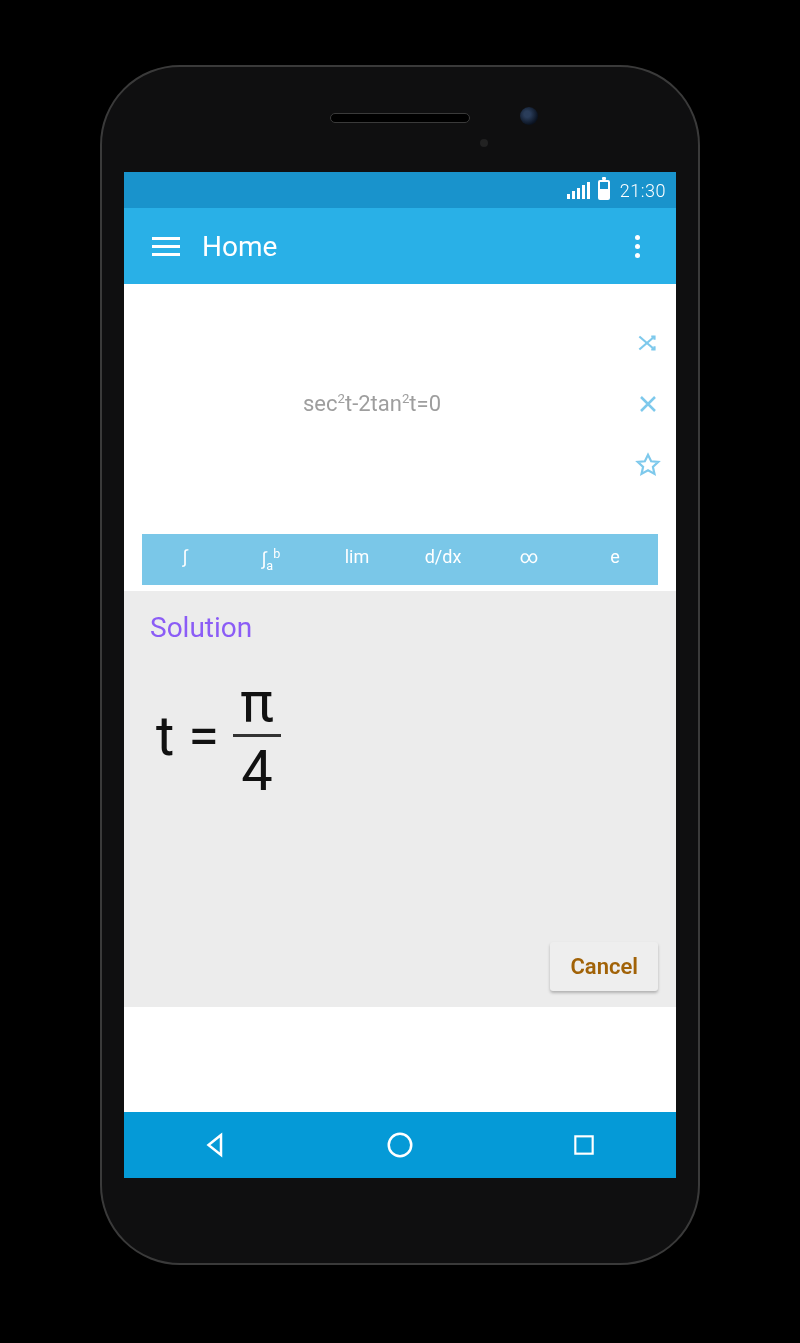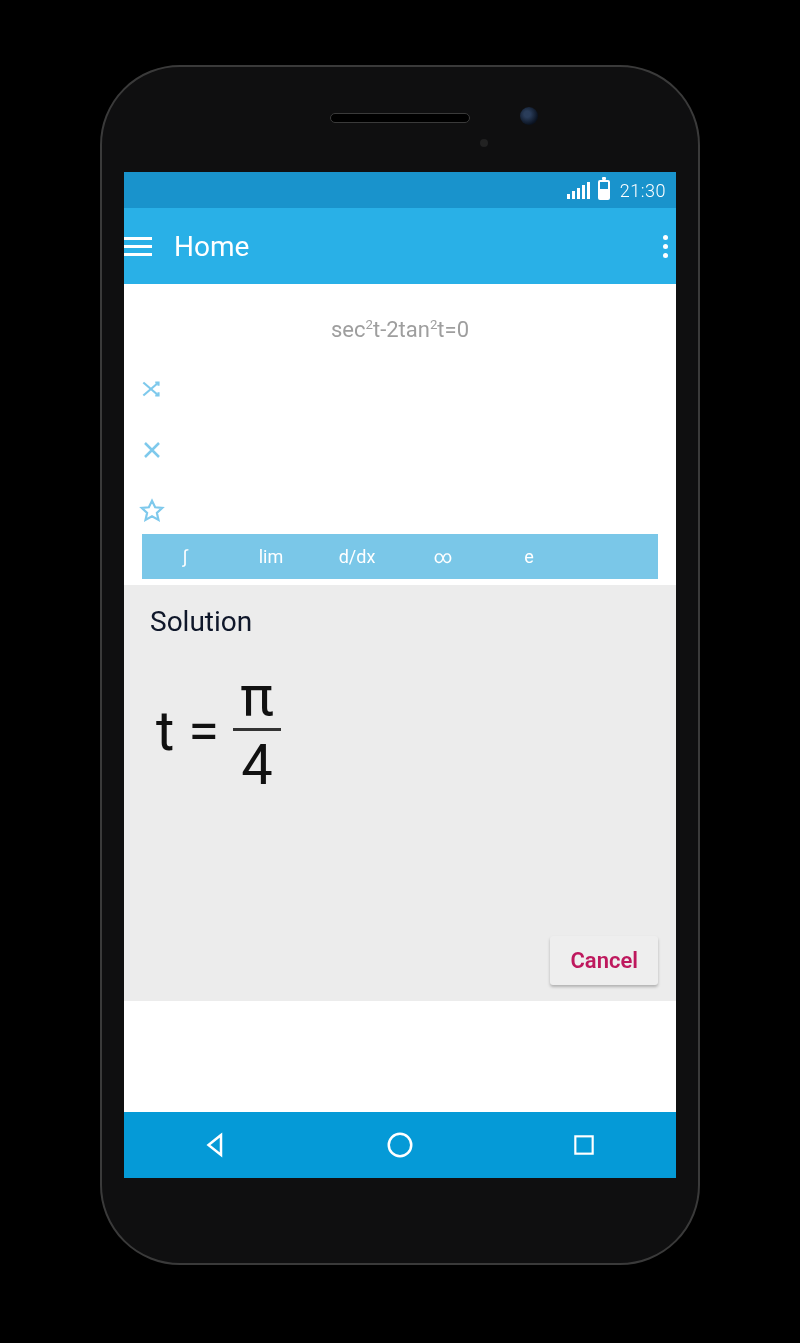--- a/index.html
+++ b/index.html
@@ -77,34 +77,34 @@
   .battery-icon::after {
     content:""; position:absolute; left:0; right:0; bottom:0; height:55%; background:#fff;
   }
   .clock { margin-left: 4px; letter-spacing: .5px; }
 
   
   .appbar {
     height: 76px;
     background: #29b0e7;
     display: flex; align-items: center;
-    padding: 0 0; gap: 22px;
+    padding: 0 28px; gap: 22px;
     color: #fff;
   }
   .hamburger { width: 28px; display:flex; flex-direction:column; gap:5px; cursor:pointer; }
   .hamburger span { height: 3px; background: #fff; }
   .appbar-title { font-size: 28px; font-weight: 400; flex: 1; }
   .overflow { display:flex; flex-direction:column; gap:4px; padding:8px; cursor:pointer; }
   .overflow span { width:5px; height:5px; border-radius:50%; background:#fff; }
 
   
   .inputzone {
     height: 240px;
     background: #fff;
-    display: flex; align-items: stretch; flex-direction: column;
+    display: flex; align-items: stretch;
   }
   .eq-area {
     flex: 1; display:flex; align-items:center; justify-content:center;
     color: #9e9e9e; font-size: 22px;
   }
   .eq-area sup { font-size: .6em; vertical-align: super; }
   .side-icons {
     width: 56px;
     display:flex; flex-direction:column; align-items:center; justify-content:center;
     gap: 36px;
@@ -129,33 +129,33 @@
   .keycell sub { font-size:.7em; vertical-align: sub; }
   .keycell sup { font-size:.7em; vertical-align: super; }
 
   
   .solution-panel {
     background: #ececec;
     height: 416px;
     display:flex; flex-direction:column;
     padding: 20px 18px 16px 26px;
   }
-  .sol-title { font-size: 28px; color:#0f172a; margin-bottom: 30px; }
+  .sol-title { font-size: 28px; color:#8b5cf6; margin-bottom: 30px; }
   .sol-formula { font-size: 56px; color:#111; display:flex; align-items:center; gap: 14px; line-height:1; margin-left:6px; }
   .frac { display:inline-flex; flex-direction:column; align-items:center; font-size:56px; }
   .frac .num { padding: 0 6px 4px 6px; }
   .frac .bar { width: 48px; border-top: 3px solid #333; }
   .frac .den { padding-top: 6px; }
   .sol-actions { margin-top:auto; display:flex; justify-content:flex-end; gap:14px; }
   .btn {
     font-size: 22px; font-weight: 600;
     padding: 12px 20px; border-radius: 3px; cursor:pointer;
     box-shadow: 0 2px 3px rgba(0,0,0,.25);
   }
-  .btn-secondary { background:#eeeeee; color:#be185d; }
+  .btn-secondary { background:#eeeeee; color:#a16207; }
   .btn-primary { background:#29b0e7; color:#fff; }
 
   
   .navbar {
     position:absolute; left:0; right:0; bottom:0;
     height: 66px; background:#059ad7;
     display:flex; align-items:center; justify-content:space-around;
   }
   .navbtn { color:#fff; cursor:pointer; display:flex; align-items:center; justify-content:center; width:60px; height:60px; }
 
@@ -220,20 +220,21 @@
             <path d="M12 2.5l2.9 6 6.6.6-5 4.6 1.5 6.5L12 16.9 6 20.2l1.5-6.5-5-4.6 6.6-.6z"></path>
           </svg>
         </span>
       </div>
     </div>
 
     <div class="keypad">
       <div class="keygrid">
         <div class="keyrow">
           <div class="keycell">∫</div>
+          <div class="keycell">∫<sub>a</sub><sup>b</sup></div>
           <div class="keycell">lim</div>
           <div class="keycell">d/dx</div>
           <div class="keycell">∞</div>
           <div class="keycell">e</div>
         </div>
       </div>
     </div>
 
     <div class="solution-panel">
       <div class="sol-title">Solution</div>

